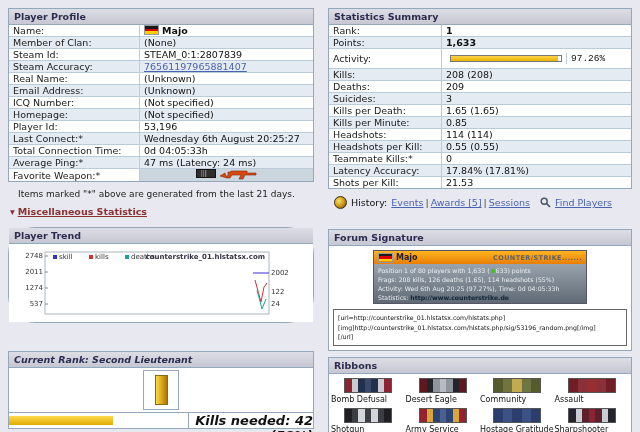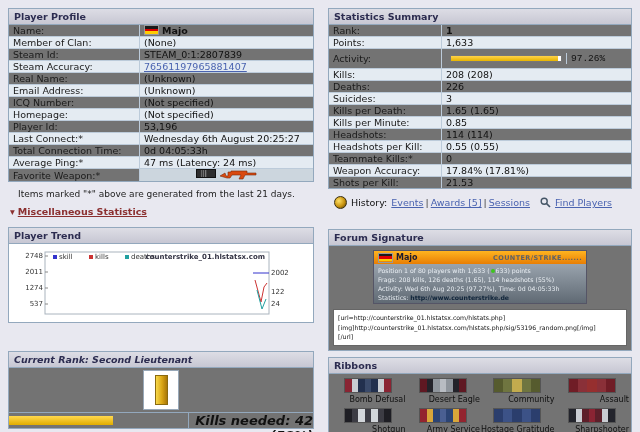--- a/index.html
+++ b/index.html
@@ -2,21 +2,21 @@
 <html><head>
 <meta charset="utf-8">
 <style>
   html,body{margin:0;padding:0;}
   body{background:#e8e8f0;font-family:"DejaVu Sans",sans-serif;font-size:10px;color:#111;}
   .page{position:relative;width:640px;height:432px;overflow:hidden;background:#e8e8f0;}
   .cols{display:flex;padding:8px;gap:14px;}
   .col-left{width:306px;flex:none;}
   .col-right{width:304px;flex:none;}
 
-  .panel{background:#737373;border:1px solid #93a8bd;}
+  .panel{background:#ffffff;border:1px solid #93a8bd;}
   .panel-header{background:linear-gradient(#dddde5,#c7c7d3);border-bottom:1px solid #93a8bd;
     padding:2px 5px;font-weight:bold;color:#2c2c50;font-size:9.5px;}
 
   table.kv{width:100%;border-collapse:collapse;}
   table.kv td{border-bottom:1px solid #bccbda;padding:0 4px;height:11px;line-height:11px;font-size:9.5px;vertical-align:middle;}
   table.kv tr:last-child td{border-bottom:none;}
   table.kv tr:nth-child(even) td{background:#e4ebf2;}
   table.kv td.lbl{border-right:1px solid #bccbda;color:#1a1a1a;}
   .t-profile td.lbl{width:122px;}
   .t-stats td.lbl{width:104px;}
@@ -32,21 +32,21 @@
   .bar-wrap{display:flex;align-items:stretch;height:11px;}
   .bartrack{flex:1;margin:2px 4px;border:1px solid #777;background:#fff;}
   .barfill{height:100%;background:linear-gradient(#ffd34a,#e6b400);}
   .barpct{width:52px;border-left:1px solid #bccbda;padding:0 4px;line-height:11px;}
 
   .note{margin:7px 0 0 10px;font-size:9px;color:#222;}
   .misc-row{margin:7px 0 0 2px;font-size:9.5px;}
   .misc-arrow{color:#8b3030;margin-right:3px;}
   .misc-link{color:#8b3030;font-weight:bold;text-decoration:underline;}
 
-  .trend-panel{margin-top:10px;}
+  .trend-panel{margin-top:10px;border-radius:27px;}
   .chart-wrap{height:78px;background:#fff;}
 
   .history-row{display:flex;align-items:center;gap:4px;margin:7px 0 0 6px;font-size:9.5px;}
   .hist-icon{display:inline-block;width:11px;height:11px;border-radius:50%;border:1px solid #3a2f10;
     background:radial-gradient(circle at 35% 35%,#ffe066,#c8930f 55%,#4a3808);}
   .hsep{color:#444;margin:0 2px;}
   .find-icon{margin-left:6px;}
 
   .sig-panel{margin-top:20px;}
   .sig-content{padding:4px;}
@@ -67,21 +67,21 @@
   .cr-goldbar{width:11px;height:28px;background:linear-gradient(90deg,#f7d84a,#d9a515 55%,#a87708);border:1px solid #8a6a10;}
   .cr-progress{display:flex;border-top:1px solid #93a8bd;height:15px;}
   .cr-barcell{flex:1.18;border-right:1px solid #93a8bd;display:flex;align-items:center;}
   .cr-fill{height:9px;background:linear-gradient(#ffd84e,#e0ac00);}
   .cr-text{flex:0.82;text-align:right;font-weight:bold;line-height:15px;font-size:13px;}
 
   .rh-panel{margin-top:8px;}
 
   .ribbons-panel{margin-top:6px;}
   .ribbon-grid{display:grid;grid-template-columns:repeat(4,1fr);padding:4px 2px 2px 2px;}
-  .ribbon-cell{text-align:right;margin-bottom:3px;}
+  .ribbon-cell{text-align:left;margin-bottom:3px;}
   .ribbon{width:46px;height:13px;border:1px solid #555;margin:0 auto 2px auto;}
   .rlabel{font-size:8px;color:#111;line-height:10px;}
 
   text{font-family:"DejaVu Sans",sans-serif;}
 </style>
 </head>
 <body>
 
 <div class="page">
   <div class="cols">
@@ -216,40 +216,40 @@
       <div class="panel">
         <div class="panel-header">Statistics Summary</div>
         <table class="kv t-stats">
             <tbody id="stats-body">
               <tr>
                 <td class="lbl">Rank:</td>
                 <td class="val" style="font-weight: bold;">1</td>
               </tr>
               <tr>
                 <td class="lbl">Points:</td>
-                <td class="val" style="font-weight: normal;">1,633</td>
+                <td class="val" style="font-weight: bold;">1,633</td>
               </tr>
               <tr>
                 <td class="lbl">Activity:</td>
                 <td class="val bar-cell">
                   <div class="bar-wrap">
                     <div class="bartrack">
                       <div class="barfill" style="width: 97.26%;"></div>
                     </div>
                     <div class="barpct">97.26%</div>
                   </div>
                 </td>
               </tr>
               <tr>
                 <td class="lbl">Kills:</td>
                 <td class="val">208 (208)</td>
               </tr>
               <tr>
                 <td class="lbl">Deaths:</td>
-                <td class="val">226</td>
+                <td class="val">209</td>
               </tr>
               <tr>
                 <td class="lbl">Suicides:</td>
                 <td class="val">3</td>
               </tr>
               <tr>
                 <td class="lbl">Kills per Death:</td>
                 <td class="val">1.65 (1.65)</td>
               </tr>
               <tr>
@@ -262,21 +262,21 @@
               </tr>
               <tr>
                 <td class="lbl">Headshots per Kill:</td>
                 <td class="val">0.55 (0.55)</td>
               </tr>
               <tr>
                 <td class="lbl">Teammate Kills:*</td>
                 <td class="val">0</td>
               </tr>
               <tr>
-                <td class="lbl">Weapon Accuracy:</td>
+                <td class="lbl">Latency Accuracy:</td>
                 <td class="val">17.84% (17.81%)</td>
               </tr>
               <tr>
                 <td class="lbl">Shots per Kill:</td>
                 <td class="val">21.53</td>
               </tr>
             </tbody>
           </table>
       </div>
 

